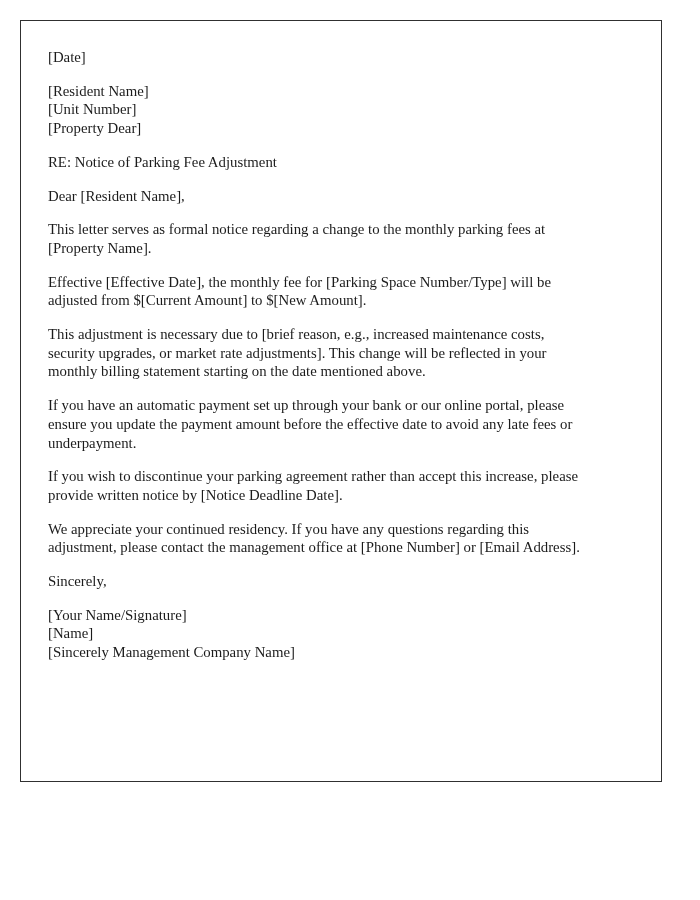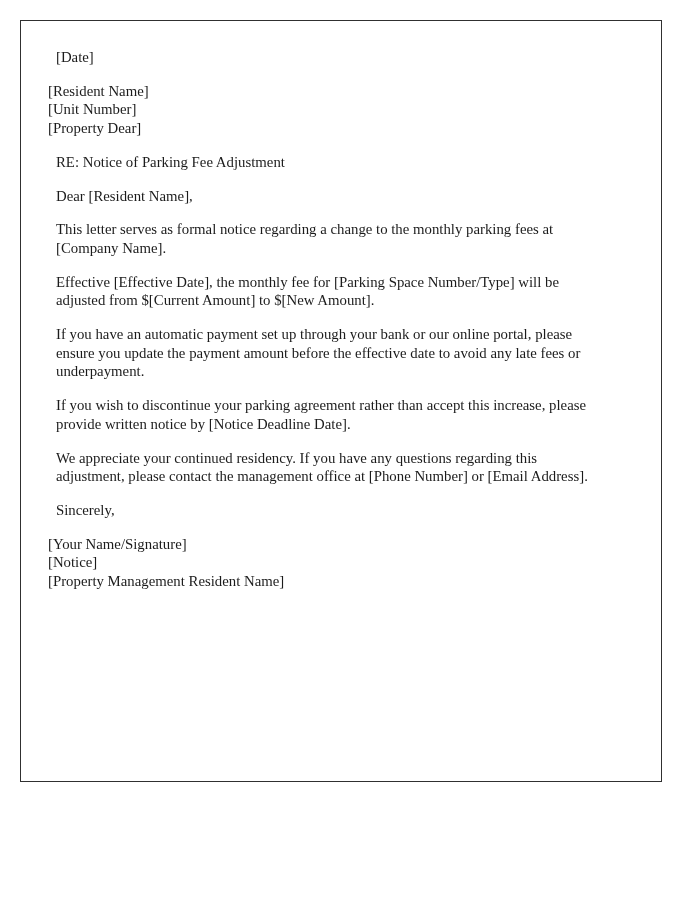--- a/index.html
+++ b/index.html
@@ -19,21 +19,21 @@
     top: 20px;
     width: 642px;
     height: 762px;
     box-sizing: border-box;
     border: 1px solid #303030;
     background: #ffffff;
     padding: 27px 6px 0 27px;
     overflow: hidden;
   }
   .para {
-    margin: 0 0 15px 8px;
+    margin: 0 0 15px 0;
     font-size: 14.8px;
     line-height: 18.7px;
     color: #1b1b1b;
     white-space: pre-line;
   }
   .line {
     font-size: 14.8px;
     line-height: 18.7px;
     color: #1b1b1b;
   }
@@ -55,32 +55,35 @@
     <div class="line">[Resident Name]</div>
     <div class="line">[Unit Number]</div>
     <div class="line">[Property Dear]</div>
   </div>
 
   <p class="para subject">RE: Notice of Parking Fee Adjustment</p>
 
   <p class="para">Dear [Resident Name],</p>
 
   <p class="para">This letter serves as formal notice regarding a change to the monthly parking fees at
-[Company Name].</p>
+[Property Name].</p>
   <p class="para">Effective [Effective Date], the monthly fee for [Parking Space Number/Type] will be
 adjusted from $[Current Amount] to $[New Amount].</p>
+  <p class="para">This adjustment is necessary due to [brief reason, e.g., increased maintenance costs,
+security upgrades, or market rate adjustments]. This change will be reflected in your
+monthly billing statement starting on the date mentioned above.</p>
   <p class="para">If you have an automatic payment set up through your bank or our online portal, please
 ensure you update the payment amount before the effective date to avoid any late fees or
 underpayment.</p>
   <p class="para">If you wish to discontinue your parking agreement rather than accept this increase, please
 provide written notice by [Notice Deadline Date].</p>
   <p class="para">We appreciate your continued residency. If you have any questions regarding this
 adjustment, please contact the management office at [Phone Number] or [Email Address].</p>
 
   <p class="para">Sincerely,</p>
 
   <div class="block">
     <div class="line">[Your Name/Signature]</div>
-    <div class="line">[Notice]</div>
-    <div class="line">[Property Management Resident Name]</div>
+    <div class="line">[Name]</div>
+    <div class="line">[Sincerely Management Company Name]</div>
   </div>
 
 </div>
 
 </body></html>

